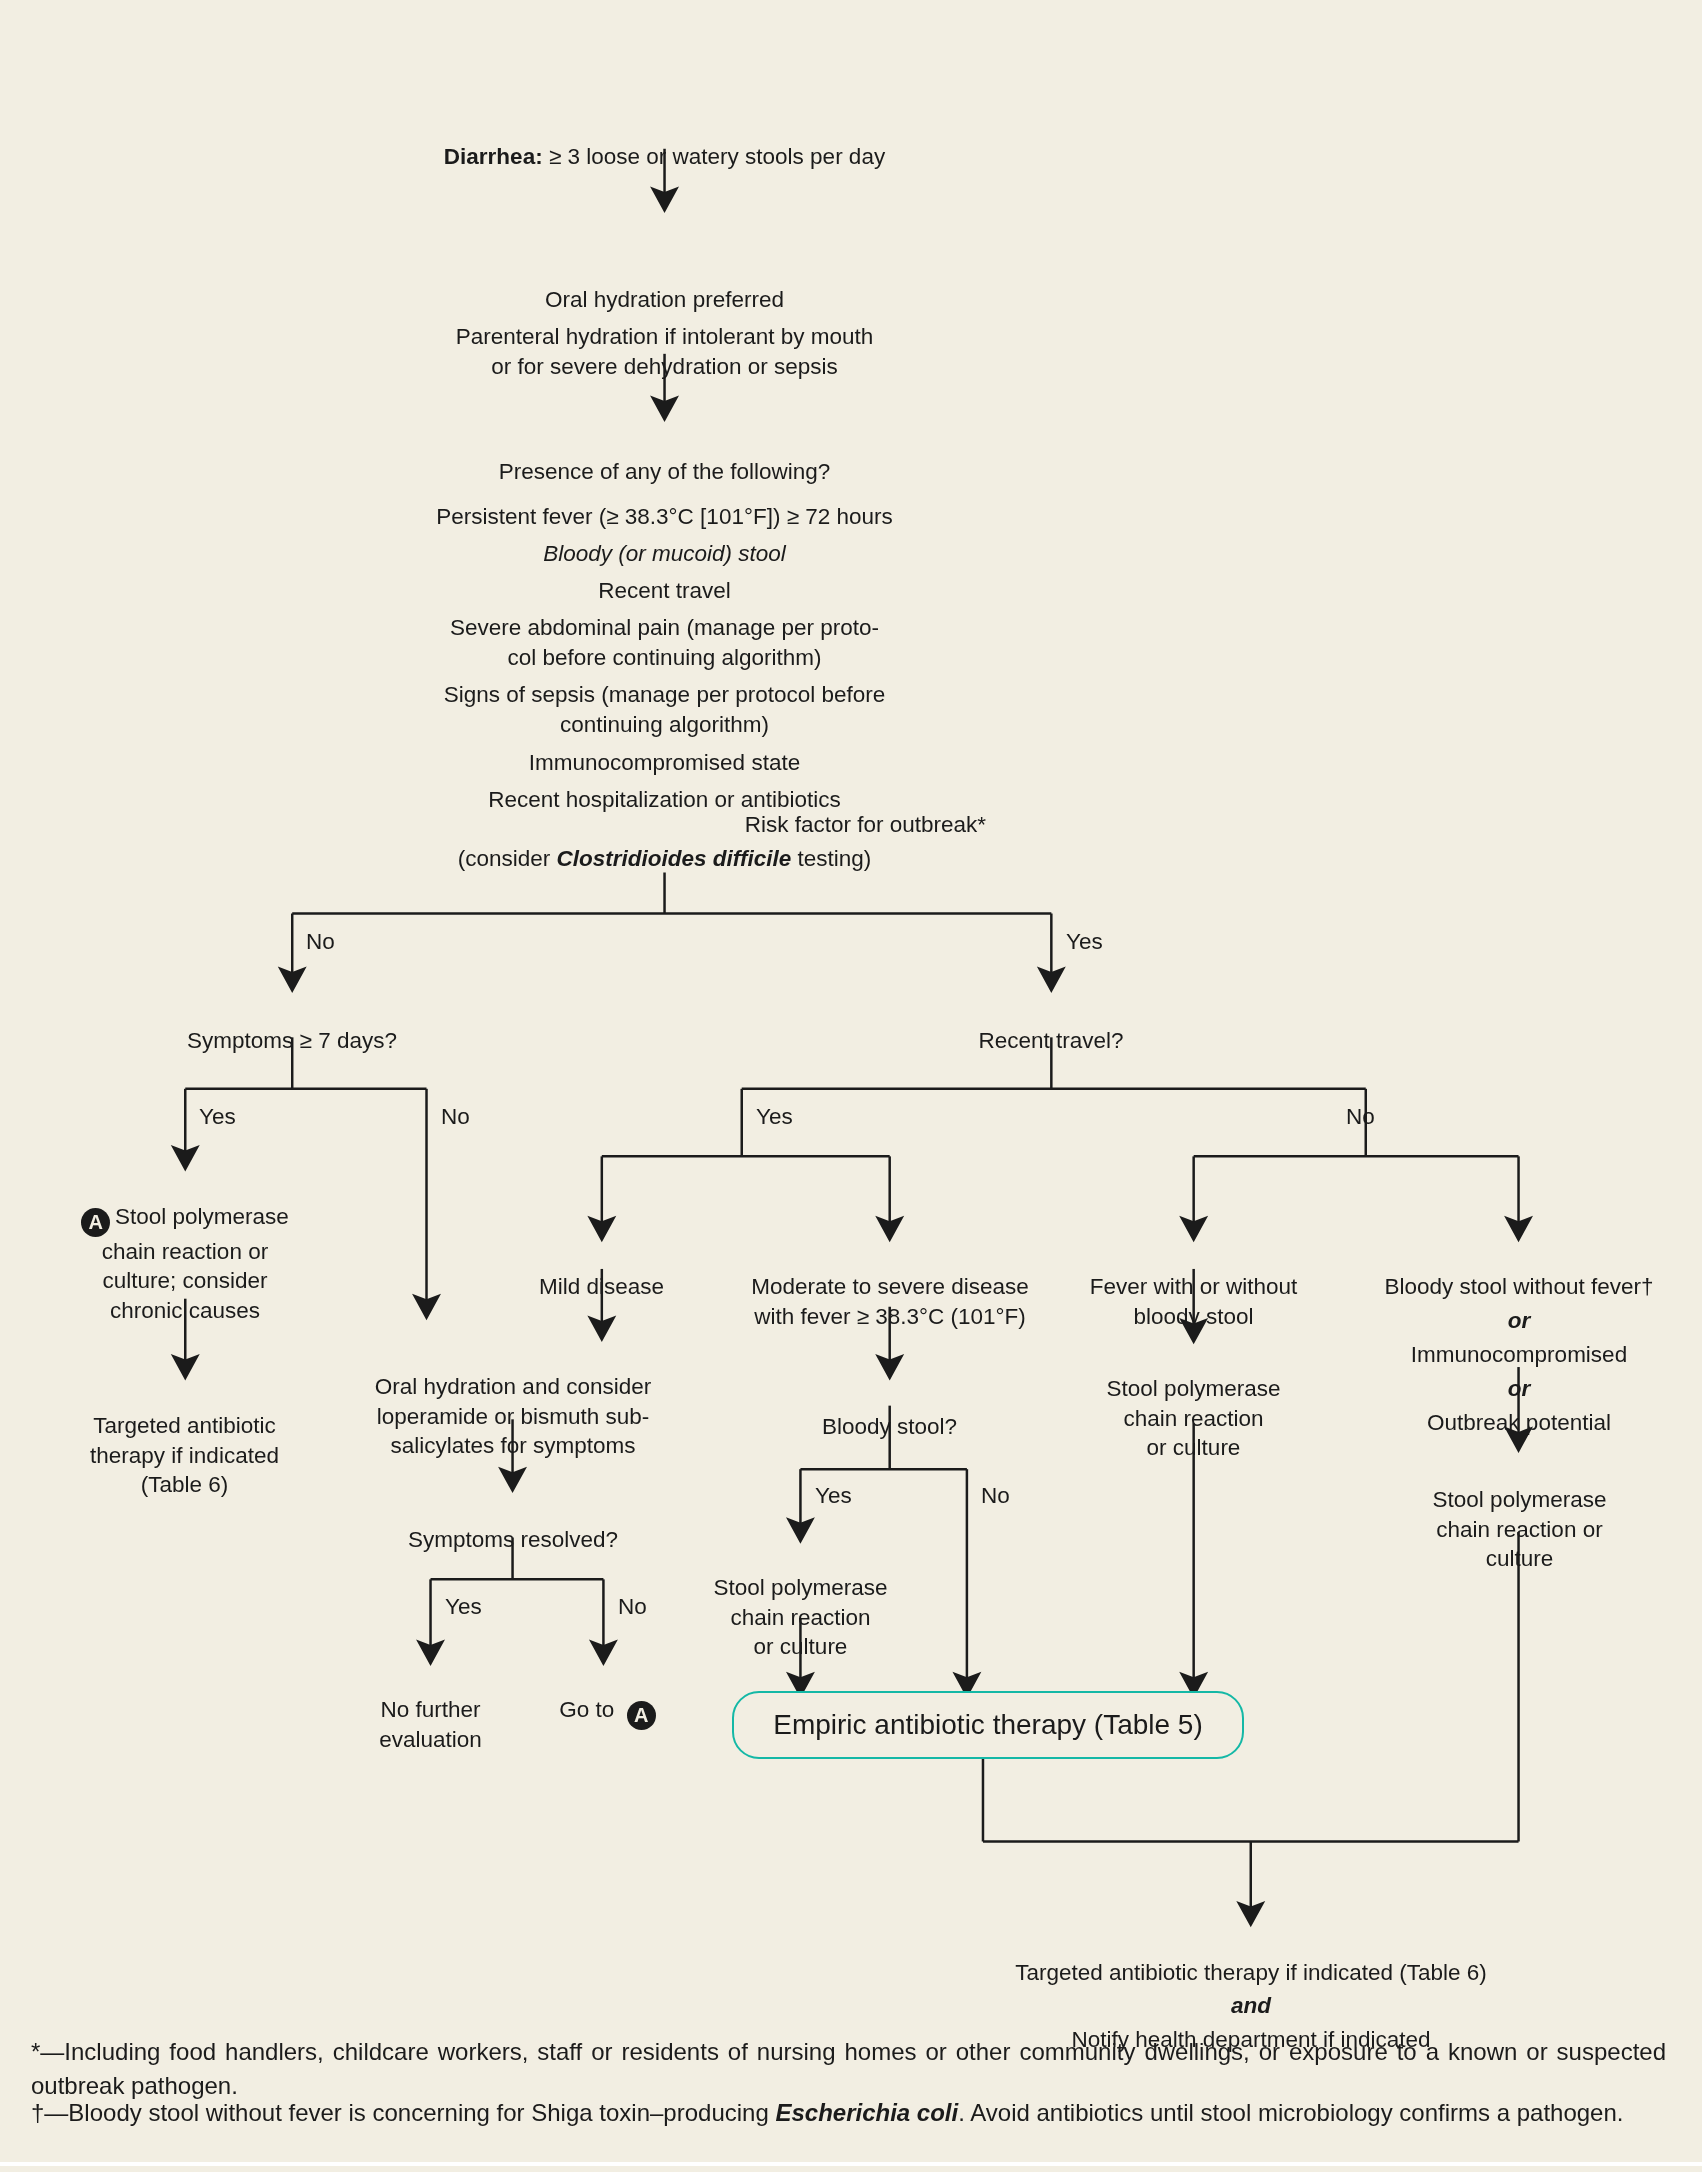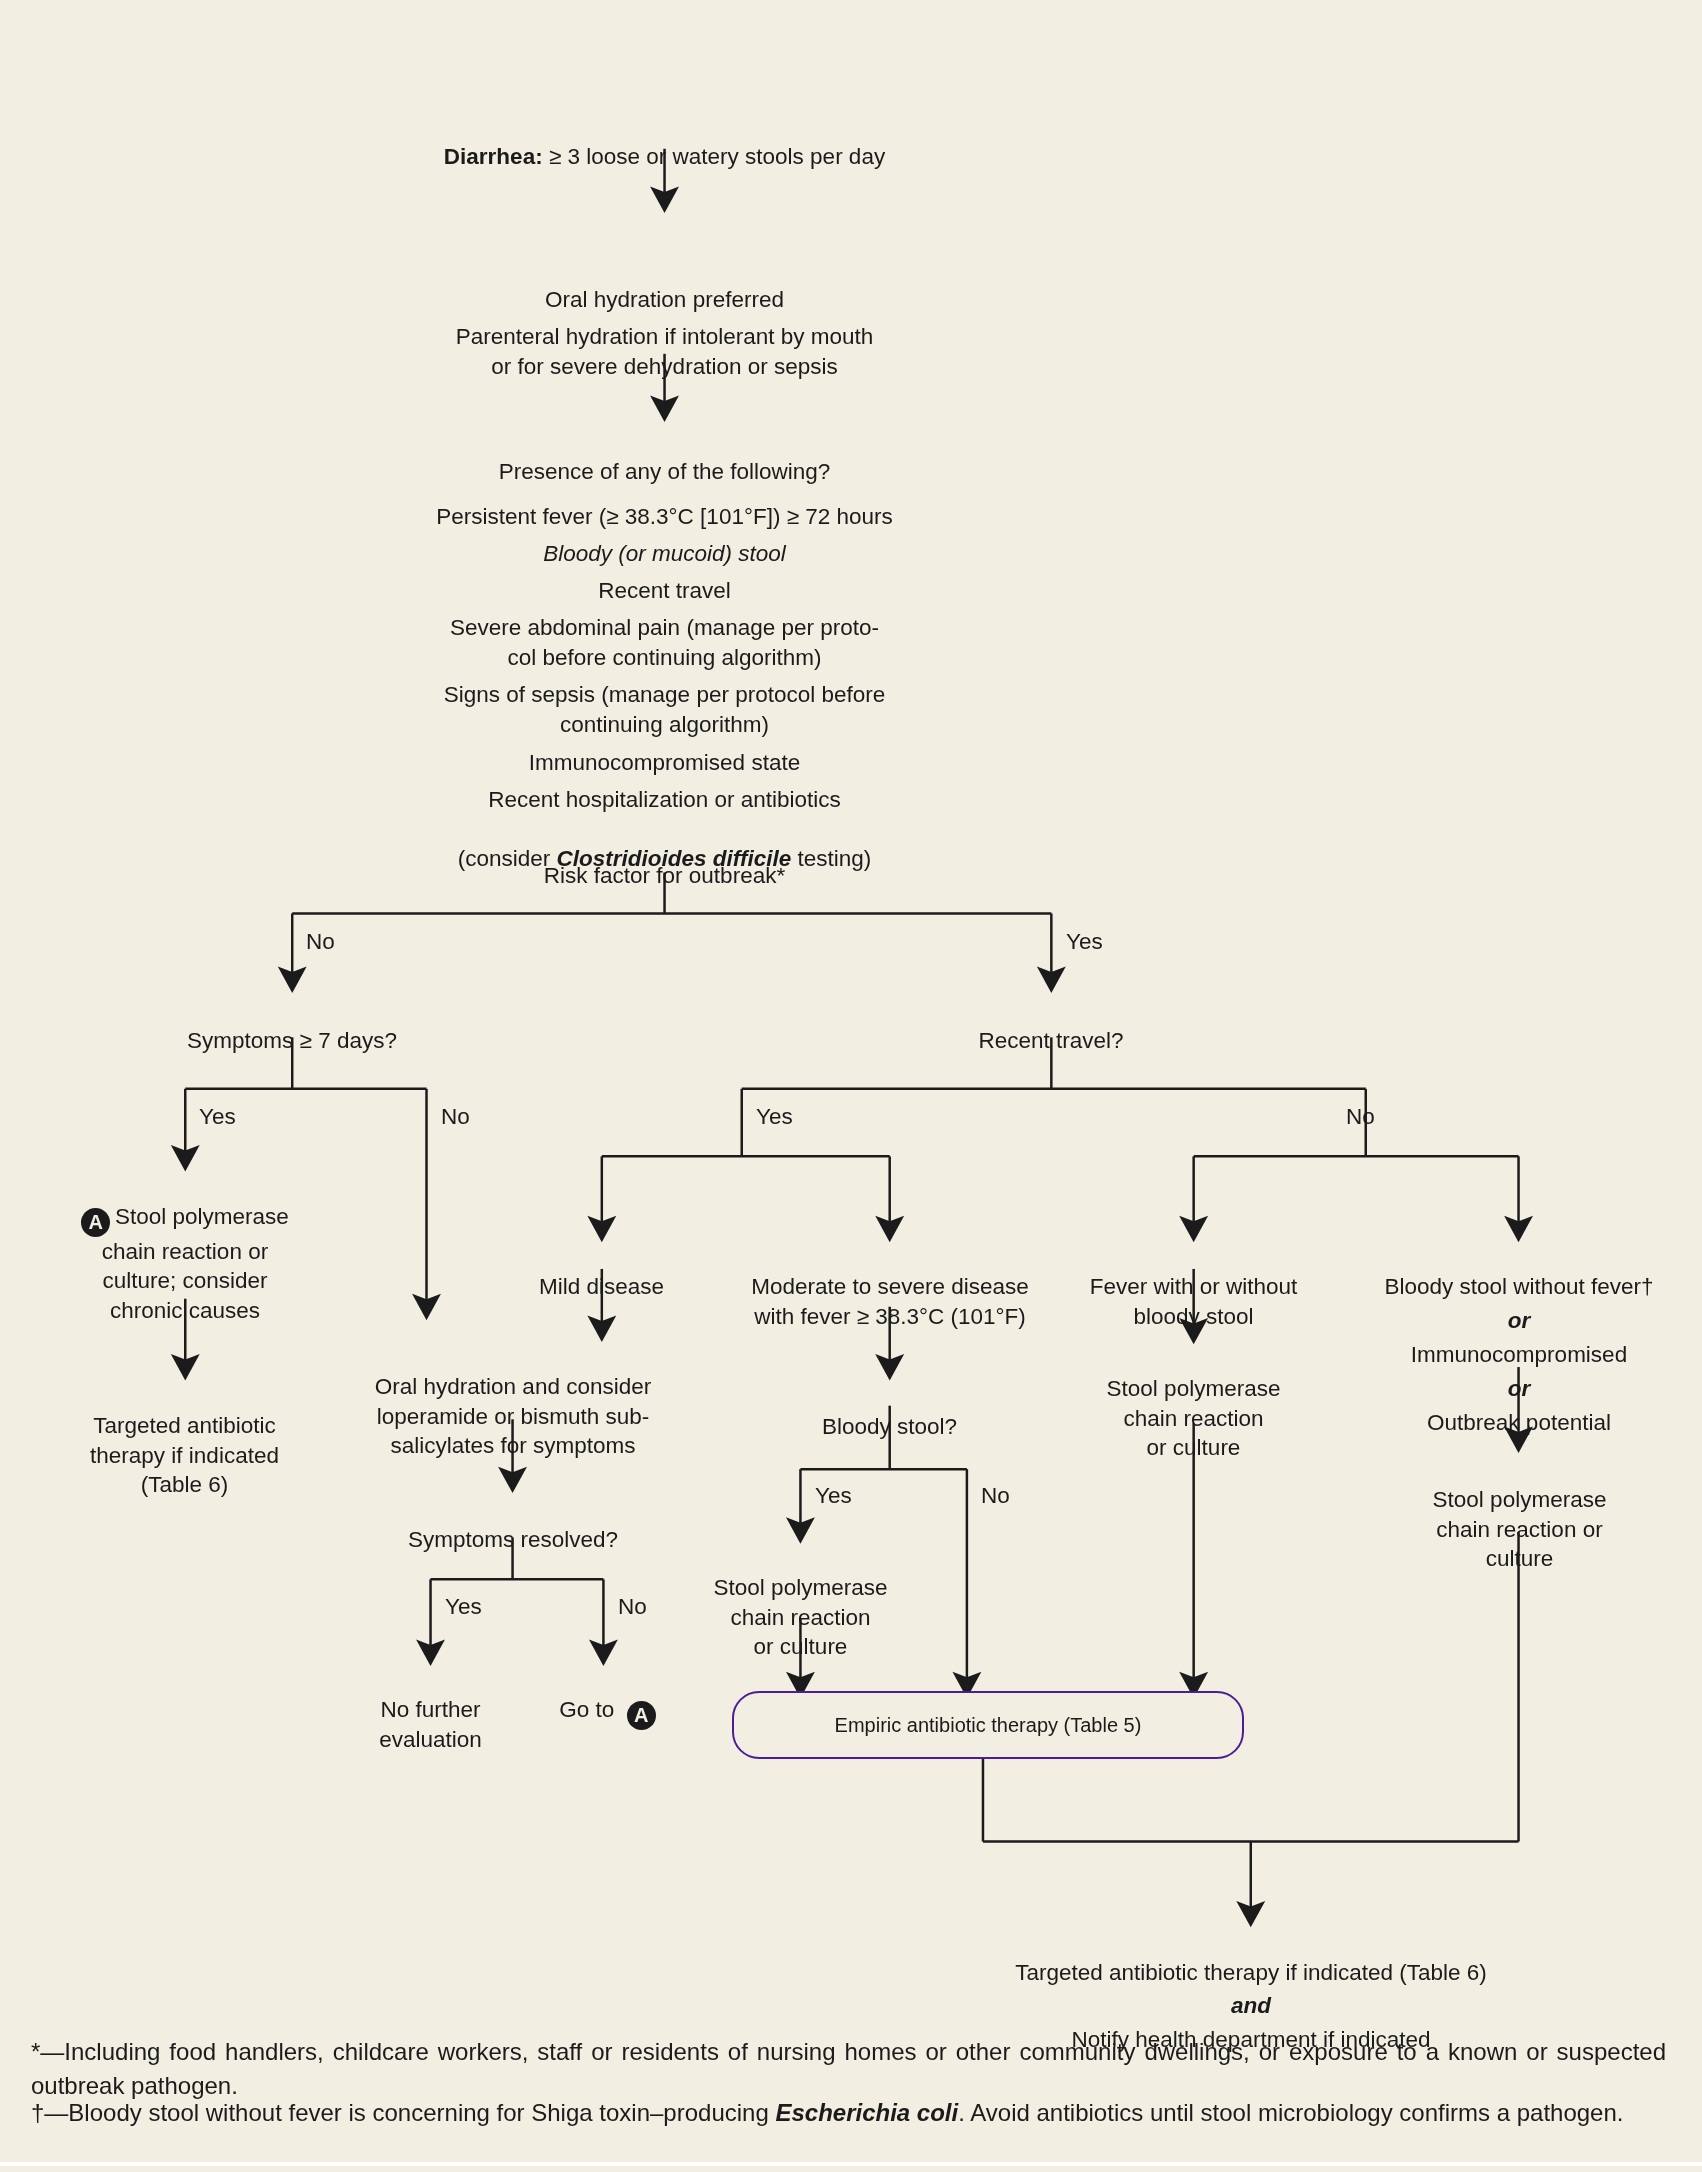--- a/index.html
+++ b/index.html
@@ -33,24 +33,24 @@
     border-radius:50%;
     background:#1b1b1b;color:#f2eee2;
     font-size:20px;font-weight:bold;
     line-height:29px;text-align:center;
     vertical-align:-4.8px;
     margin-right:4.8px;
   }
   .circ.inline{margin-right:0;margin-left:6.4px;}
   .roundbox{
     position:absolute;
-    border:2px solid #4c1d95;
+    border:2px solid #14b8a6;
     border-radius:27px;
     background:#f2eee2;
-    font-size:20px;
+    font-size:28px;
     display:flex;align-items:center;justify-content:center;
   }
   .footnotes{
     position:absolute;
     left:31px;right:37px;
     font-size:24px;
     line-height:1.42;
     text-align:justify;
   }
   .rule{
@@ -166,21 +166,21 @@
     <span>Signs of sepsis (manage per protocol before
 continuing algorithm)</span>
   </div>
   <div class="node" style="left:343px;top:719px;width:643px;">
     <span>Immunocompromised state</span>
   </div>
   <div class="node" style="left:343px;top:756px;width:643px;">
     <span>Recent hospitalization or antibiotics</span><br>
     <span>(consider </span><span class="ital">Clostridioides difficile</span><span> testing)</span>
   </div>
-  <div class="node" style="left:343px;top:832px;width:643px;">
+  <div class="node" style="left:343px;top:781px;width:643px;text-align:right;">
     <span>Risk factor for outbreak*</span>
   </div>
 
   <div class="edge-label" style="left:306px;top:931px;">
     <span>No</span>
   </div>
   <div class="edge-label" style="left:1066px;top:931px;">
     <span>Yes</span>
   </div>
 

